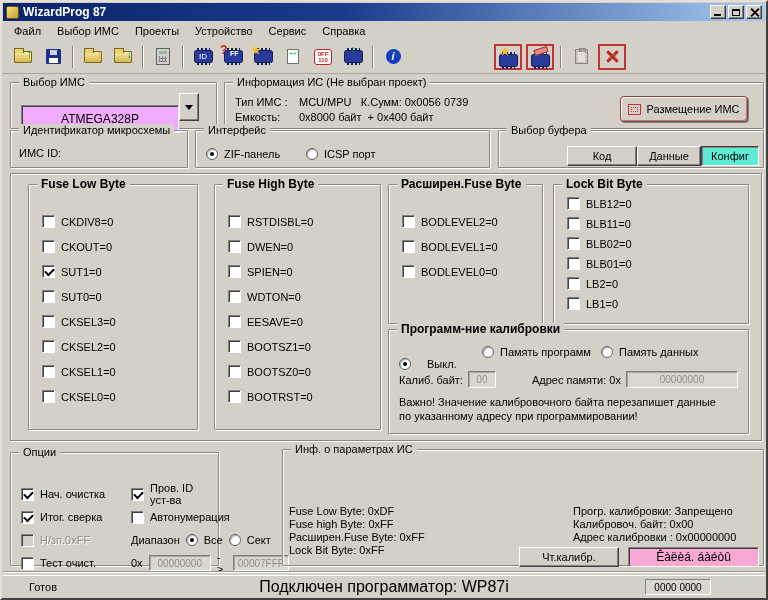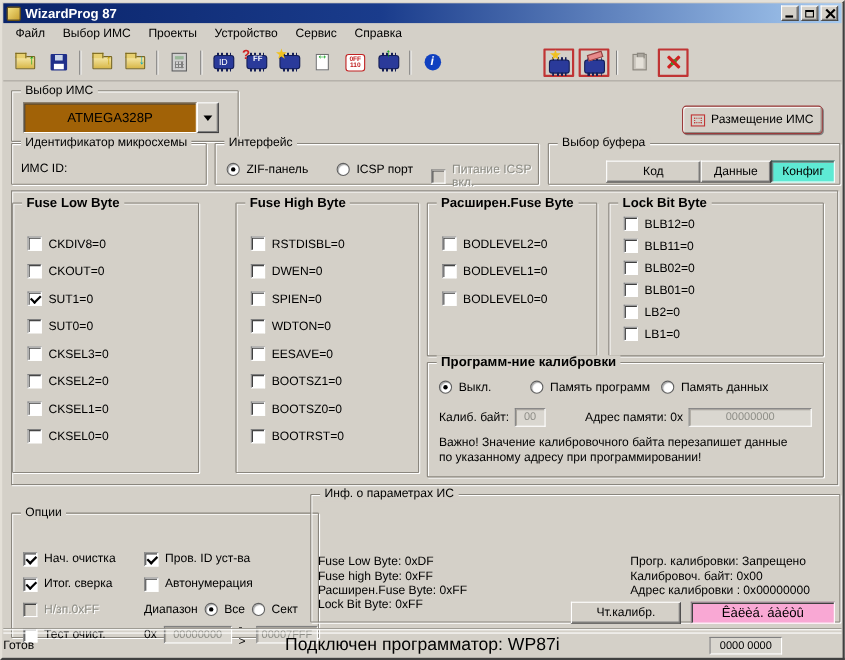--- a/index.html
+++ b/index.html
@@ -71,21 +71,21 @@
 .cb{position:relative;width:13px;height:13px;flex:none;background:#fff;border:1px solid;border-color:#808080 #fff #fff #808080;box-shadow:inset 1px 1px 0 #404040}
 .cb.on::after{content:'';position:absolute;left:2px;top:2px;width:7px;height:4px;border-left:2px solid #000;border-bottom:2px solid #000;transform:rotate(-45deg)}
 .cb.dis{background:#d4d0c8}
 .rb{position:relative;width:12px;height:12px;flex:none;border-radius:50%;background:#fff;border:1px solid #606060;box-shadow:inset 1px 1px 1px #a8a8a8}
 .rb.on::after{content:'';position:absolute;left:3px;top:3px;width:4px;height:4px;border-radius:50%;background:#000}
 .dis-label{color:#8c8c84;text-shadow:1px 1px 0 #fff}
 .cb-row{display:flex;align-items:center;gap:6px}
 .pre{white-space:pre}
 
 
-.combo-field{position:absolute;left:10px;top:10px;width:158px;height:28px;background:#a16207;border:1px solid;border-color:#808080 #fff #fff #808080;box-shadow:inset 1px 1px 0 #404040;display:flex;align-items:center;justify-content:center;font-size:12px}
+.combo-field{position:absolute;left:10px;top:22px;width:158px;height:28px;background:#f0abfc;border:1px solid;border-color:#808080 #fff #fff #808080;box-shadow:inset 1px 1px 0 #404040;display:flex;align-items:center;justify-content:center;font-size:12px}
 .combo-btn{position:absolute;left:168px;top:10px;width:20px;height:28px}
 .tri{width:0;height:0;border-left:4px solid transparent;border-right:4px solid transparent;border-top:5px solid #000}
 .info-row{position:absolute;left:10px;display:flex}
 .info-row .lab{width:64px;flex:none}
 .placement{position:absolute;left:618px;top:94px;width:128px;height:26px;background:#d4d0c8;border:1px solid #9a3a3a;border-radius:4px;box-shadow:inset 1px 1px 0 #fff,inset -1px -1px 0 #908c84,1px 1px 0 #808080;display:flex;align-items:center;justify-content:center;gap:5px}
 .i-rchip{width:13px;height:11px;border:1px solid #c03434;position:relative;flex:none}
 .i-rchip::before{content:'';position:absolute;inset:2px;border:1px dotted #c03434}
 .bufrow{position:absolute;right:4px;top:15px;display:flex}
 .bufrow .btn{height:20px;font-size:11px}
 
@@ -104,21 +104,21 @@
 .opt-row{display:flex;align-items:center;margin-bottom:9px;height:14px}
 .opt-c1{width:110px;flex:none;display:flex;align-items:center;gap:6px}
 .opt-c2{display:flex;align-items:center;gap:6px}
 .ic-col{position:absolute;top:16px;line-height:13px;}
 .readbtn{position:absolute;left:236px;top:97px;width:100px;height:20px}
 .calibfield{position:absolute;left:345px;top:97px;width:131px;height:20px;display:flex;align-items:center;justify-content:center;font-size:12px}
 
 
 .bottom-divider{position:absolute;left:1px;right:1px;top:569px;height:2px;border-top:1px solid #9a968e;border-bottom:1px solid #fff}
 .statusbar{position:absolute;left:1px;right:1px;bottom:1px;height:22px;border-top:1px solid #fff;display:flex;align-items:center}
-.sb-left{padding-left:0}
+.sb-left{padding-left:26px}
 .sb-center{position:absolute;left:0;right:0;text-align:center;font-size:16px}
 .sb-counter{position:absolute;right:54px;top:3px;width:66px;height:16px;background:#d9d6cf;border:1px solid;border-color:#808080 #fff #fff #808080;display:flex;align-items:center;justify-content:center;font-size:10px}
 </style>
 </head>
 <body>
 
 <div class="win">
 
   <div class="titlebar">
     <span class="app-icon"></span>
@@ -222,20 +222,31 @@
   </div>
 
   <div class="groupbox" style="left:8px;top:80px;width:207px;height:47px">
     <span class="legend">Выбор ИМС</span>
     <div class="combo-field">ATMEGA328P</div>
     <div class="btn combo-btn">
         <span class="tri"></span>
       </div>
   </div>
 
+  <div class="groupbox" style="left:222px;top:80px;width:540px;height:47px">
+    <span class="legend">Информация ИС (Не выбран проект)</span>
+    <div class="info-row" style="top:13px">
+      <span class="lab">Тип ИМС :</span>
+      <span class="pre">MCU/MPU   К.Сумм: 0x0056 0739</span>
+    </div>
+    <div class="info-row" style="top:28px">
+      <span class="lab">Емкость:</span>
+      <span class="pre">0x8000 байт  + 0x400 байт</span>
+    </div>
+  </div>
 
   <div class="placement">
     <span class="i-rchip"></span>
     <span>Размещение ИМС</span>
   </div>
 
   <div class="groupbox" style="left:8px;top:128px;width:178px;height:38px">
     <span class="legend">Идентификатор микросхемы</span>
     <div style="position:absolute;left:8px;top:16px">ИМС ID:</div>
   </div>
@@ -243,38 +254,34 @@
   <div class="groupbox" style="left:193px;top:128px;width:295px;height:38px">
     <span class="legend">Интерфейс</span>
     <div style="position:absolute;left:10px;top:17px;display:flex;align-items:center;gap:6px">
       <span class="rb on"></span>
       <span>ZIF-панель</span>
     </div>
     <div style="position:absolute;left:110px;top:17px;display:flex;align-items:center;gap:6px">
       <span class="rb"></span>
       <span>ICSP порт</span>
     </div>
-    <div style="position:absolute;left:196px;top:17px;display:flex;align-items:center;gap:6px">
-      <span class="cb dis"></span>
-      <span class="dis-label">Питание ICSP вкл.</span>
-    </div>
   </div>
 
   <div class="groupbox" style="left:496px;top:128px;width:266px;height:38px">
     <span class="legend">Выбор буфера</span>
     <div class="bufrow">
-      <div class="btn" style="width:86px">Код</div>
+      <div class="btn" style="width:70px">Код</div>
       <div class="btn" style="width:64px">Данные</div>
       <div class="btn pressed" style="width:58px">Конфиг</div>
     </div>
   </div>
 
   <div class="panel">
 
-    <div class="groupbox" style="left:0;top:10px;width:170px;height:246px">
+    <div class="groupbox" style="left:17px;top:10px;width:170px;height:246px">
       <span class="legend b">Fuse Low Byte</span>
       <div class="cb-list f-list">
 
           <label class="cb-row">
             <span class="cb"></span>
             <span>CKDIV8=0</span>
           </label>
 
           <label class="cb-row">
             <span class="cb"></span>
@@ -411,21 +418,21 @@
 
           <label class="cb-row">
             <span class="cb"></span>
             <span>LB1=0</span>
           </label>
         </div>
     </div>
 
     <div class="groupbox" style="left:377px;top:155px;width:361px;height:105px">
       <span class="legend b">Программ-ние калибровки</span>
-      <div class="calrow" style="left:10px;top:16px;gap:6px">
+      <div class="calrow" style="left:10px;top:28px;gap:16px">
         <span class="rb on"></span>
         <span>Выкл.</span>
       </div>
       <div class="calrow" style="left:93px;top:16px;gap:6px">
         <span class="rb"></span>
         <span>Память программ</span>
       </div>
       <div class="calrow" style="left:212px;top:16px;gap:6px">
         <span class="rb"></span>
         <span>Память данных</span>
@@ -436,21 +443,21 @@
         <span style="width:26px"></span>
         <span>Адрес памяти: 0x</span>
         <span class="field" style="width:112px;height:17px">00000000</span>
       </div>
       <div class="warn" style="top:66px">Важно! Значение калибровочного байта перезапишет данные</div>
       <div class="warn" style="top:80px">по указанному адресу при программировании!</div>
     </div>
 
   </div>
 
-  <div class="groupbox" style="left:8px;top:464px;width:280px;height:114px">
+  <div class="groupbox" style="left:8px;top:450px;width:209px;height:114px">
     <span class="legend">Опции</span>
     <div class="opt-grid">
       <div class="opt-row">
         <span class="opt-c1">
           <span class="cb on"></span>
           <span>Нач. очистка</span>
         </span>
         <span class="opt-c2">
           <span class="cb on"></span>
           <span>Пров. ID уст-ва</span>

